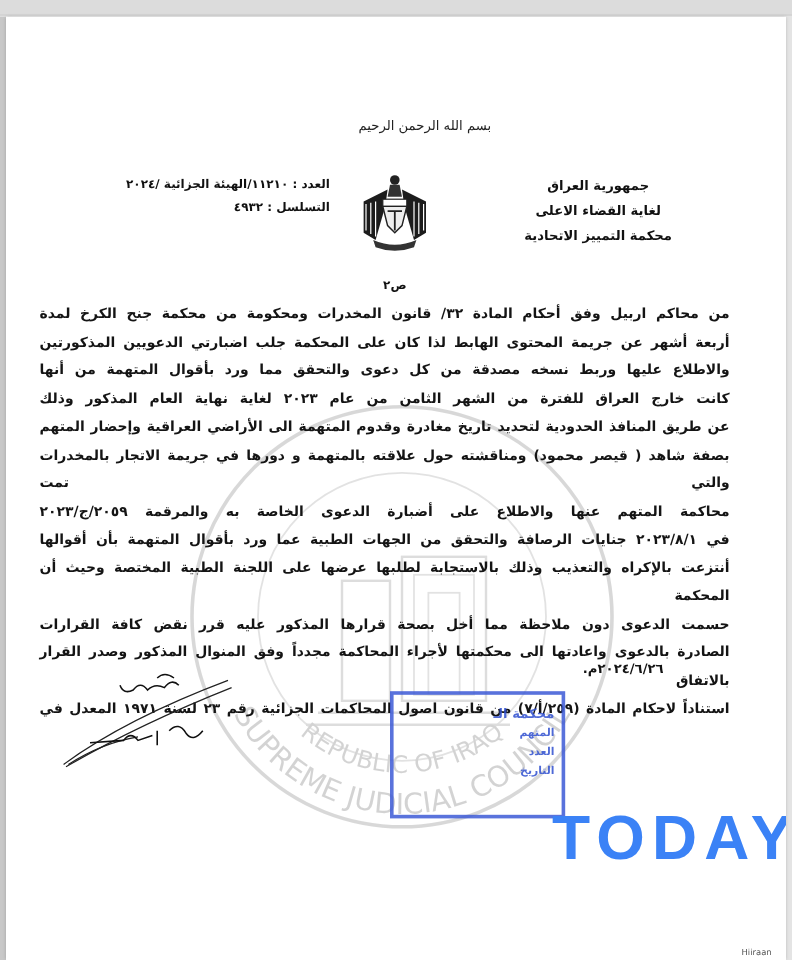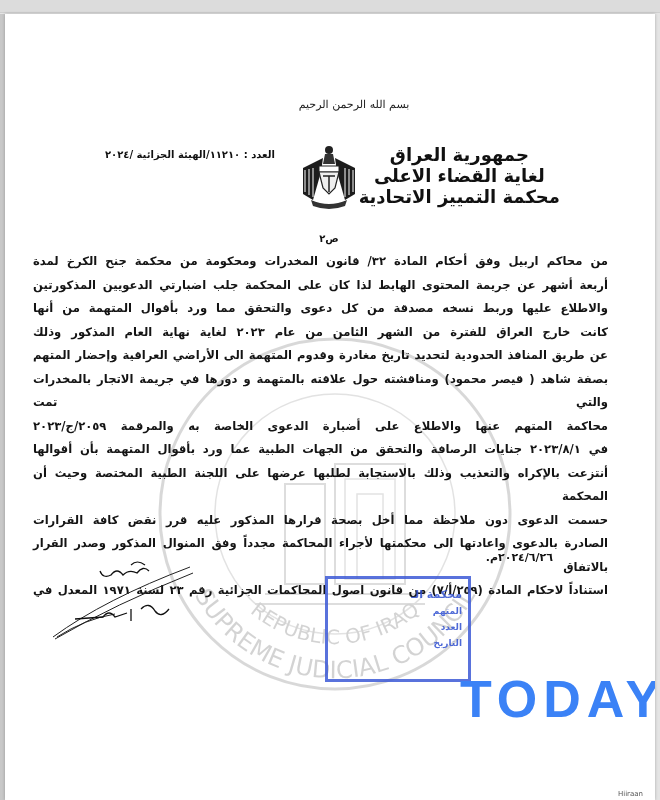--- a/index.html
+++ b/index.html
@@ -24,21 +24,21 @@
       background: #c8c8c8;
     }
     .rtl { direction: rtl; unicode-bidi: embed; }
 
     .bismillah {
       position: absolute; top: 84px; left: 0; width: 650px; text-align: center;
       font-family: "DejaVu Serif", serif; font-size: 11px; color: #222; margin-left: 24px;
     }
     .header-right {
       position: absolute; top: 130px; right: 95px; text-align: center;
-      font-weight: bold; font-size: 18px; line-height: 21px; color: #111;
+      font-weight: bold; font-size: 11px; line-height: 21px; color: #111;
     }
     .header-left {
       position: absolute; top: 131px; left: 100px; text-align: right;
       font-weight: bold; font-size: 10px; line-height: 19px; color: #111;
     }
     .emblem {
       position: absolute; left: 294px; top: 128px; width: 60px; height: 72px;
     }
     .pageno {
       position: absolute; top: 219px; left: 0; width: 648px; text-align: center;
@@ -123,20 +123,21 @@
     <path d="M36 16 L56 26 L56 52 L46 58 L38 30 Z" fill="#1c1c1c"></path>
     <path d="M6 28 L6 50 M10 27 L10 53 M14 26 L14 55 M46 26 L46 55 M50 27 L50 53 M54 28 L54 50" stroke="#fff" stroke-width="1"></path>
     <rect x="20" y="24" width="20" height="6" fill="#fff" stroke="#222" stroke-width="1"></rect>
     <path d="M20 30 L40 30 L36 46 L30 52 L24 46 Z" fill="#eee" stroke="#222" stroke-width="1.2"></path>
     <path d="M24 34 L36 34 M30 34 L30 50" stroke="#222" stroke-width="1.5"></path>
     <path d="M12 58 Q30 66 48 58 L46 64 Q30 70 14 64 Z" fill="#333"></path>
   </svg>
 
   <div class="header-left rtl">
     <div>العدد : ١١٢١٠/الهيئة الجزائية /٢٠٢٤</div>
+    <div>التسلسل : ٤٩٣٢</div>
   </div>
 
   <div class="pageno rtl">ص٢</div>
 
   <div class="body-text rtl">
     <p>من محاكم اربيل وفق أحكام المادة ٣٢/ قانون المخدرات ومحكومة من محكمة جنح الكرخ لمدة</p>
     <p>أربعة أشهر عن جريمة المحتوى الهابط لذا كان على المحكمة جلب اضبارتي الدعويين المذكورتين</p>
     <p>والاطلاع عليها وربط نسخه مصدقة من كل دعوى والتحقق مما ورد بأقوال المتهمة من أنها</p>
     <p>كانت خارج العراق للفترة من الشهر الثامن من عام ٢٠٢٣ لغاية نهاية العام المذكور وذلك</p>
     <p>عن طريق المنافذ الحدودية لتحديد تاريخ مغادرة وقدوم المتهمة الى الأراضي العراقية وإحضار المتهم</p>

